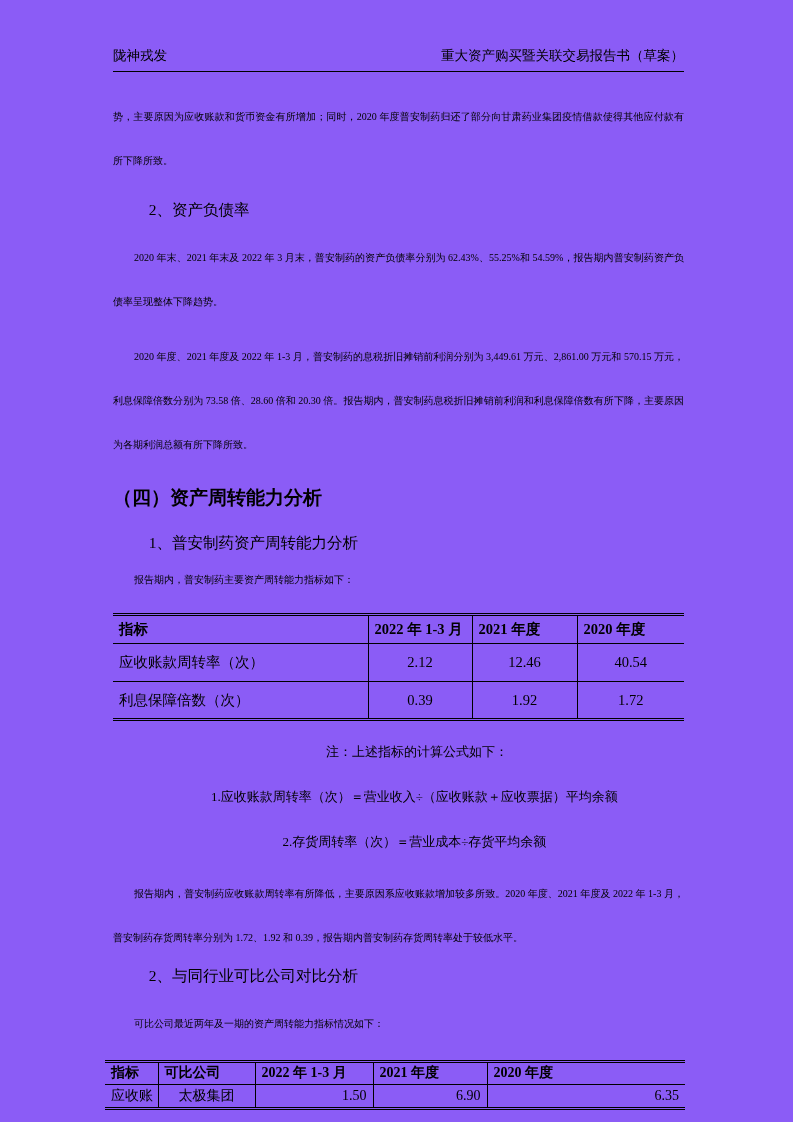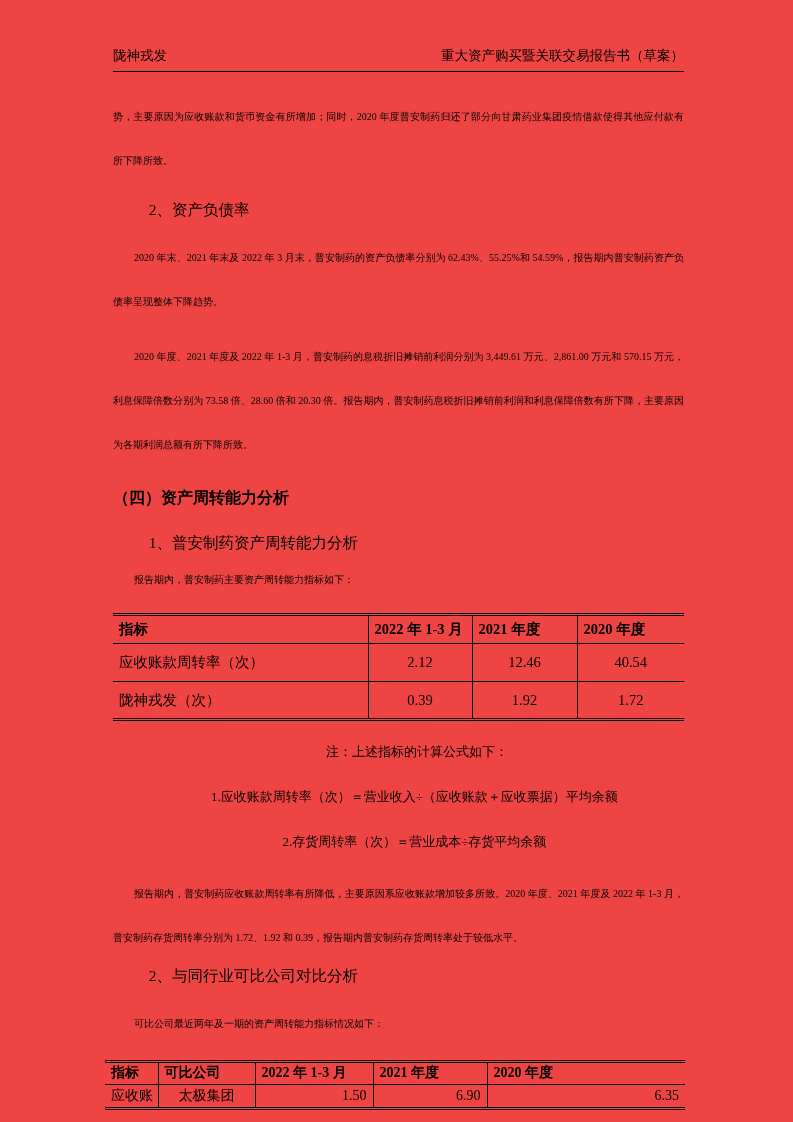--- a/index.html
+++ b/index.html
@@ -1,20 +1,20 @@
 <!DOCTYPE html>
 <html><head>
 <meta charset="utf-8">
 <style>
   html, body { margin: 0; padding: 0; background: #ffffff; }
   .page {
     position: relative;
     width: 793px;
     height: 1122px;
-    background: #ef4444;
+    background: #8b5cf6;
     box-sizing: border-box;
     padding: 46px 109px 0 113px;
     font-family: "Liberation Serif", "DejaVu Serif", serif;
     color: #000000;
     overflow: hidden;
   }
   .doc-header {
     display: flex;
     justify-content: space-between;
     align-items: flex-end;
@@ -32,21 +32,21 @@
   .indent { text-indent: 2.1em; }
   .num-heading {
     font-size: 15.5px;
     line-height: 31.5px;
     padding-left: 2.3em;
     margin: 0;
   }
   .section-heading {
     font-family: "Liberation Sans", "DejaVu Sans", sans-serif;
     font-weight: bold;
-    font-size: 16px;
+    font-size: 19px;
     line-height: 34px;
     margin: 14px 0 0 0;
   }
   .mt-p1 { margin-top: 23px; }
   .mt-11 { margin-top: 11px; }
   .mt-10 { margin-top: 10px; }
   .mt-12 { margin-top: 12px; }
   .mt-8  { }
   .mt-7  { margin-top: 7px; }
   .mt-6  { margin-top: 10px; }
@@ -143,21 +143,21 @@
       </tr>
     </thead>
     <tbody>
       <tr>
         <td class="label">应收账款周转率（次）</td>
         <td class="val">2.12</td>
         <td class="val">12.46</td>
         <td class="val">40.54</td>
       </tr>
       <tr>
-        <td class="label">陇神戎发（次）</td>
+        <td class="label">利息保障倍数（次）</td>
         <td class="val">0.39</td>
         <td class="val">1.92</td>
         <td class="val">1.72</td>
       </tr>
     </tbody>
   </table>
 
   <div class="notes">
     <p class="note-line note-first">注：上述指标的计算公式如下：</p>
     <p class="note-line note-item">1.应收账款周转率（次）＝营业收入÷（应收账款＋应收票据）平均余额</p>

